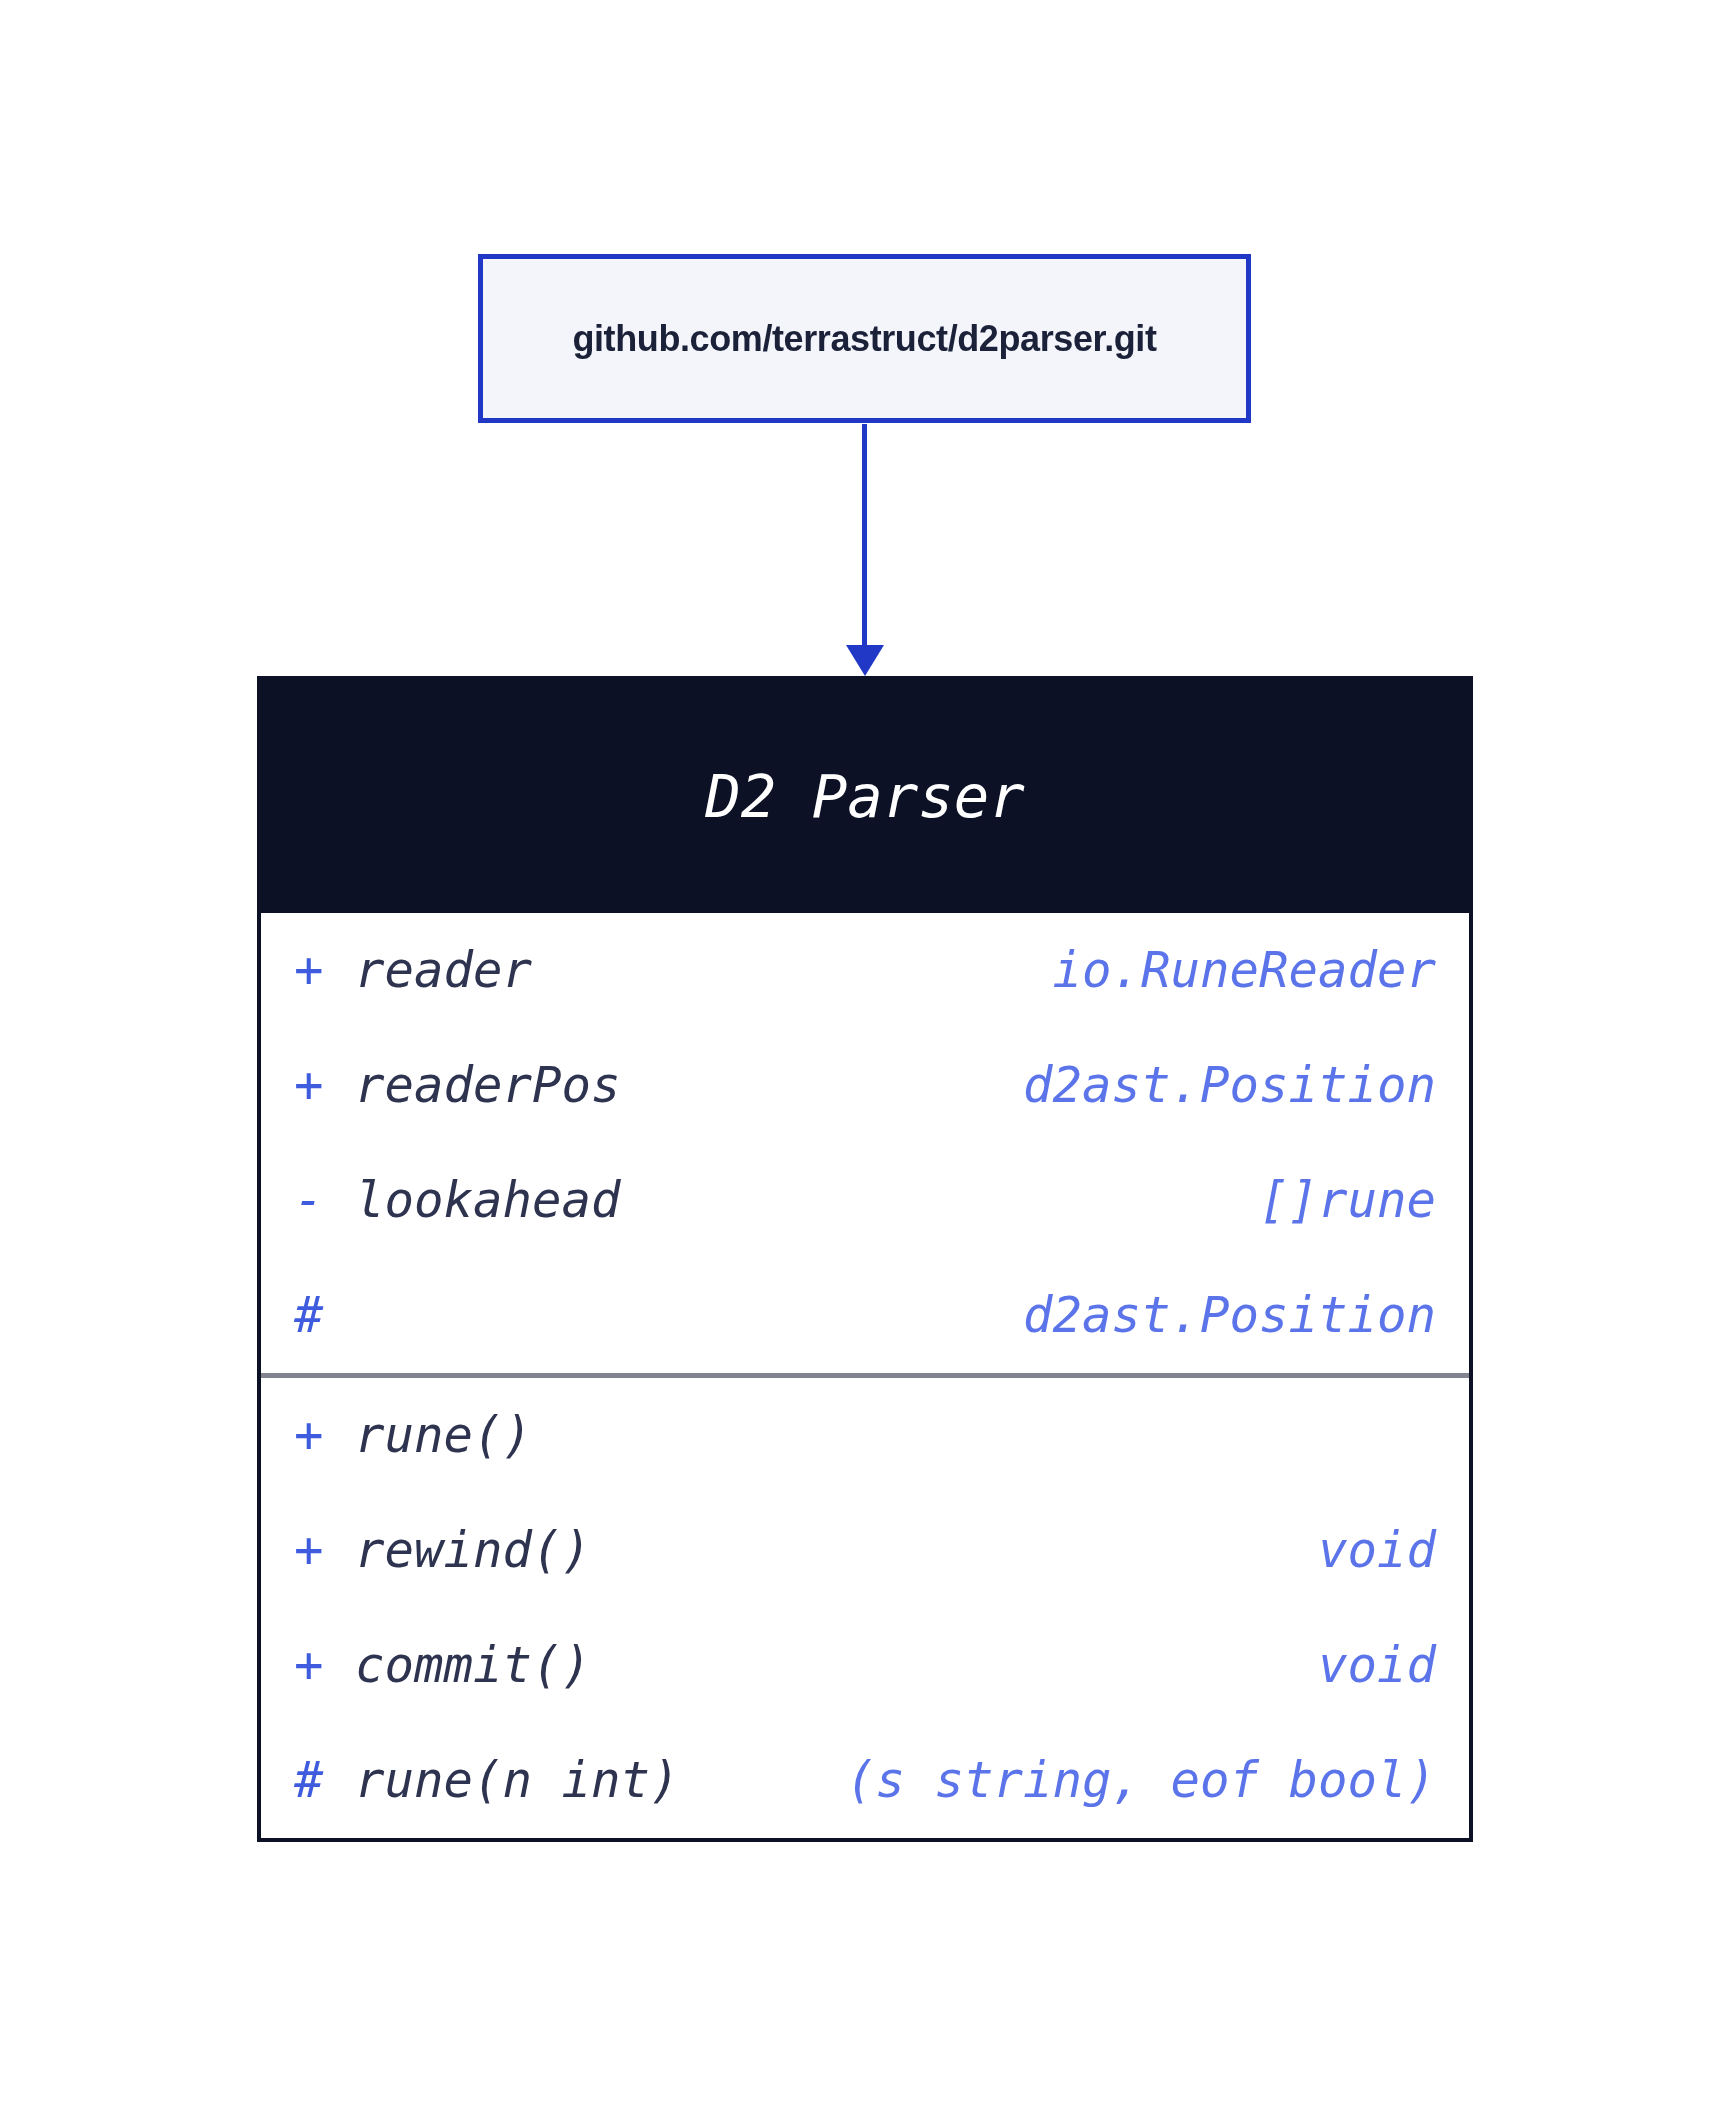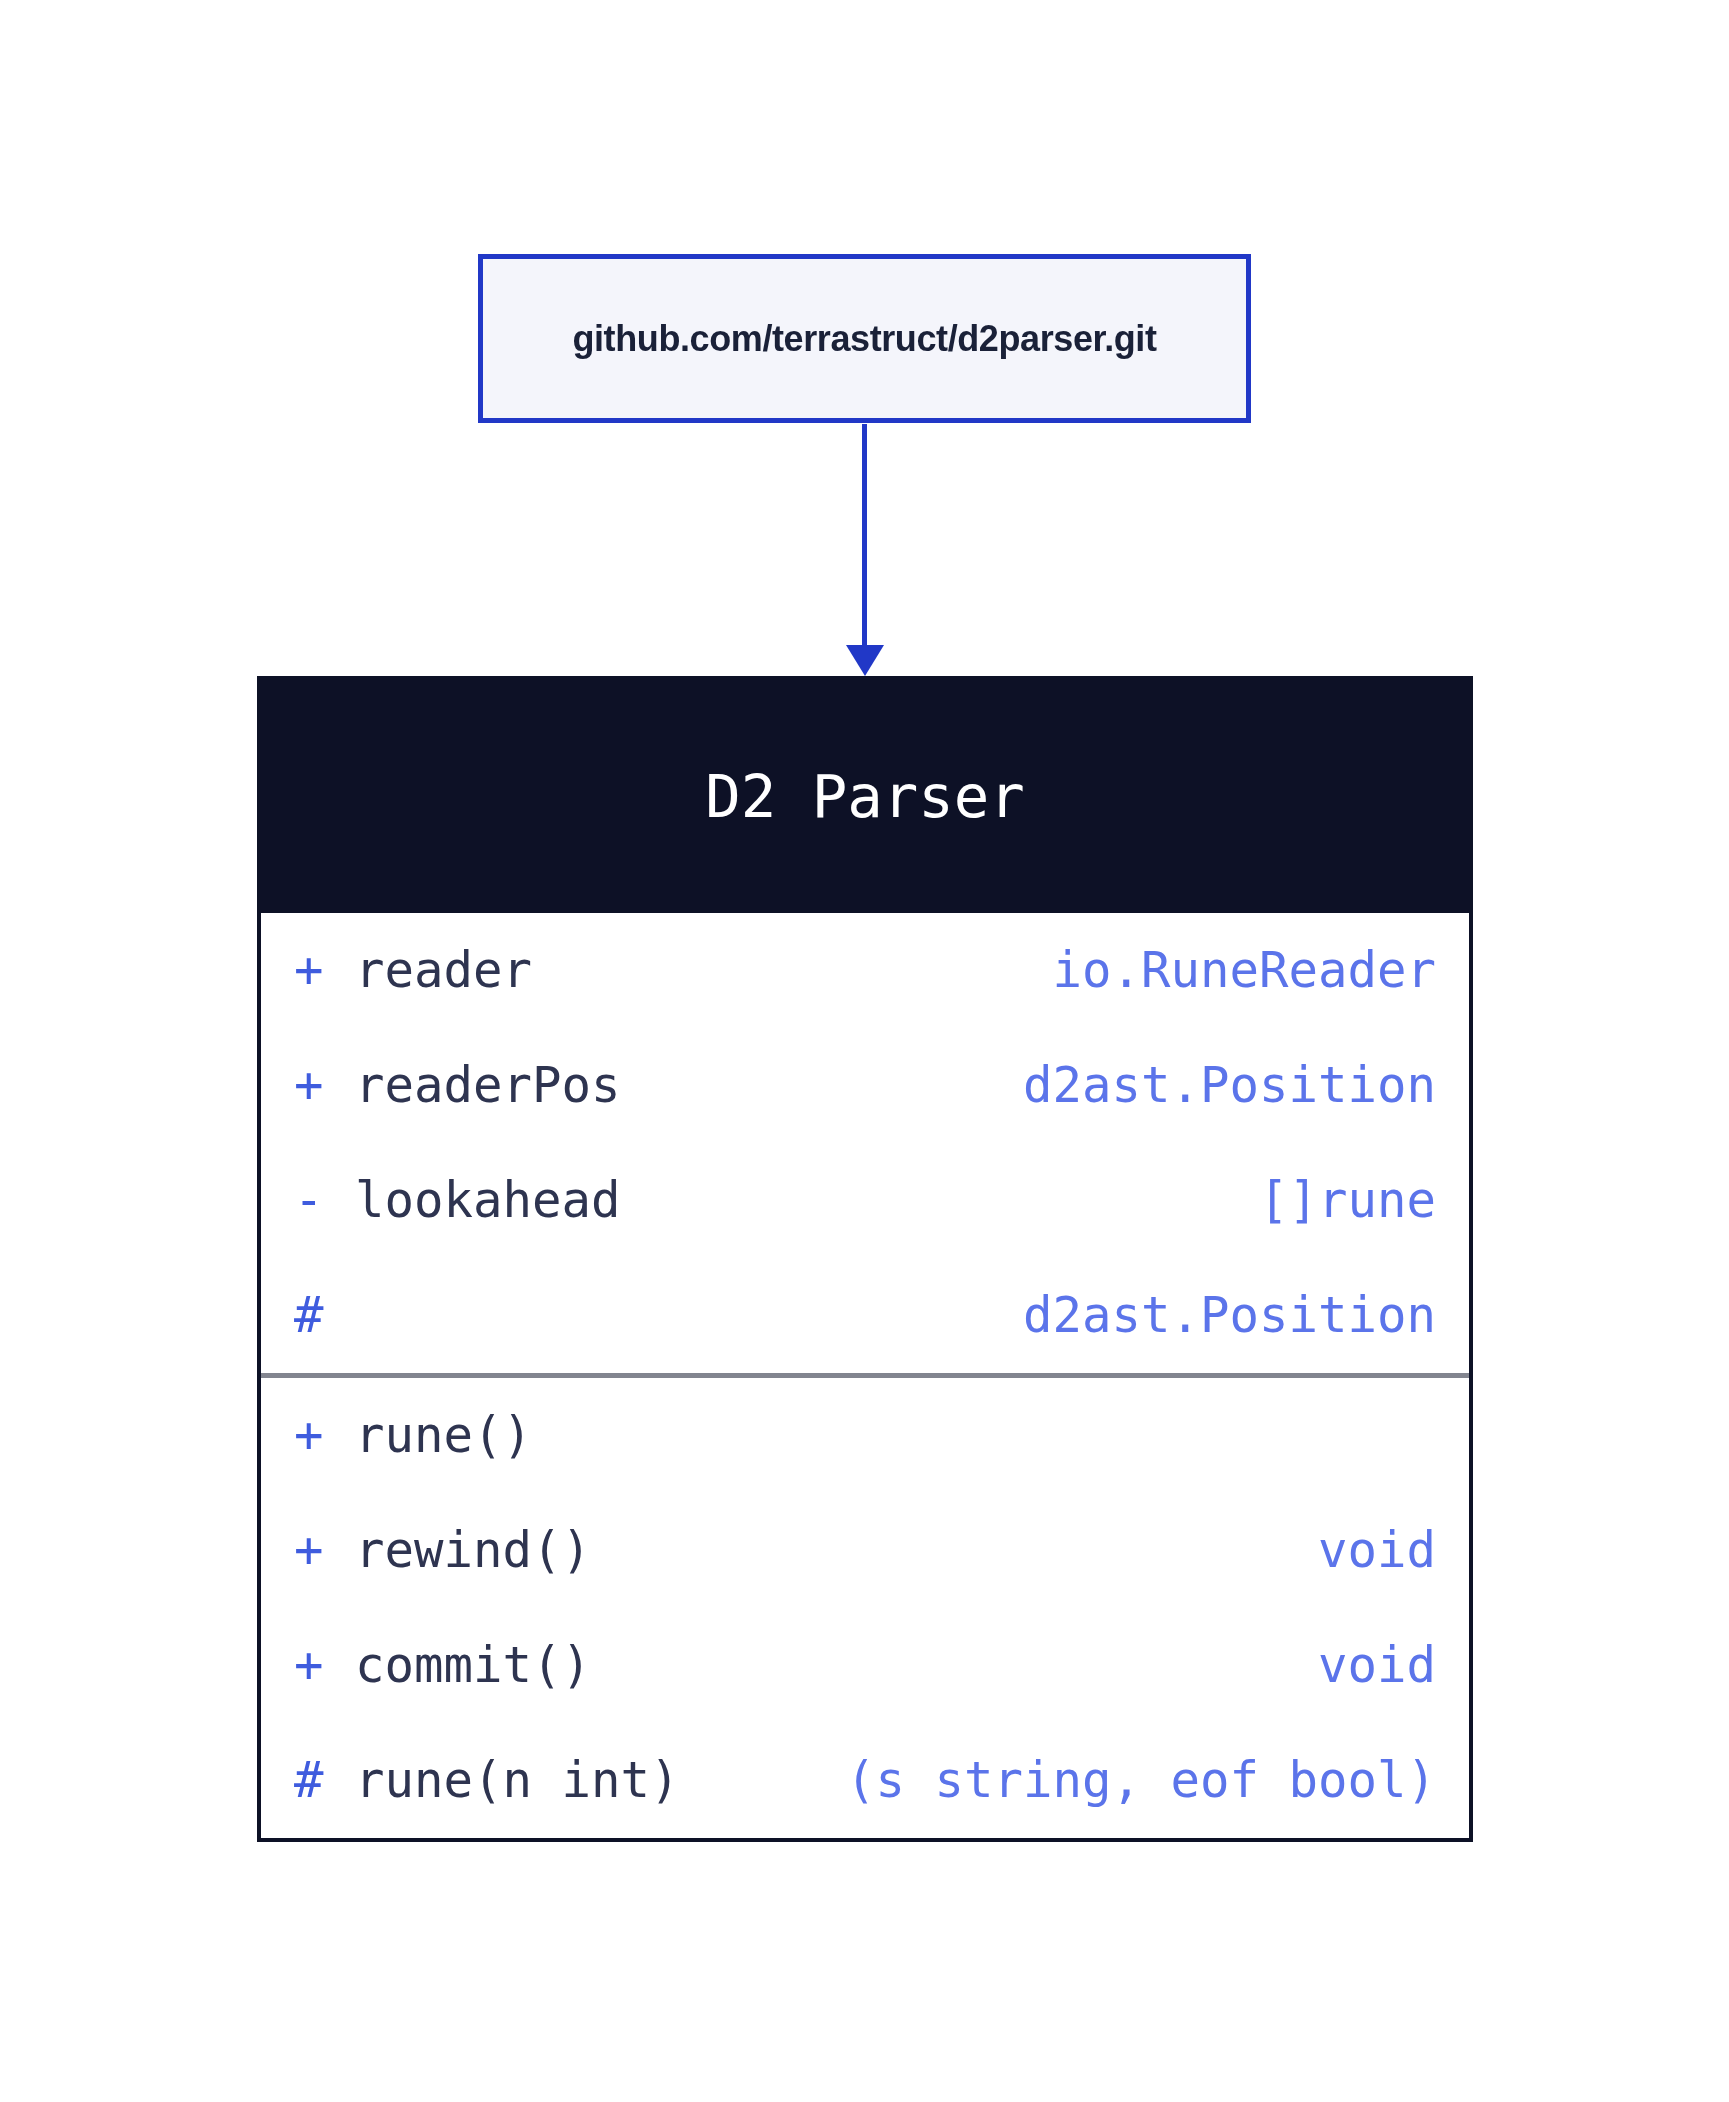--- a/index.html
+++ b/index.html
@@ -64,20 +64,21 @@
     position: absolute;
     left: 257px;
     top: 676px;
     width: 1216px;
     height: 1166px;
     box-sizing: border-box;
     background: #ffffff;
     border: 4.3px solid var(--dark-navy, #0d1126);
     display: flex;
     flex-direction: column;
+    font-style: italic;
   }
   .class-header {
     flex: 0 0 233px;
     background: var(--dark-navy, #0d1126);
     color: #ffffff;
     font-size: 59px;
     display: flex;
     align-items: center;
     justify-content: center;
     white-space: pre;

